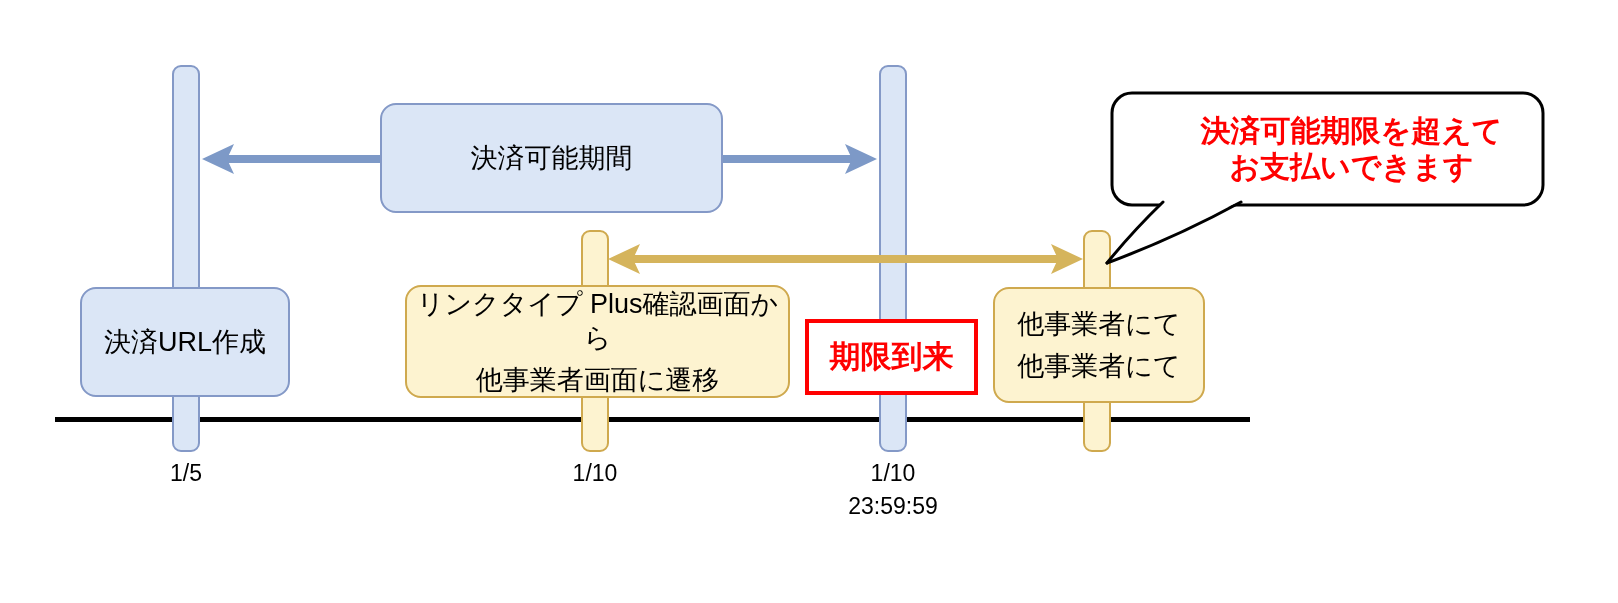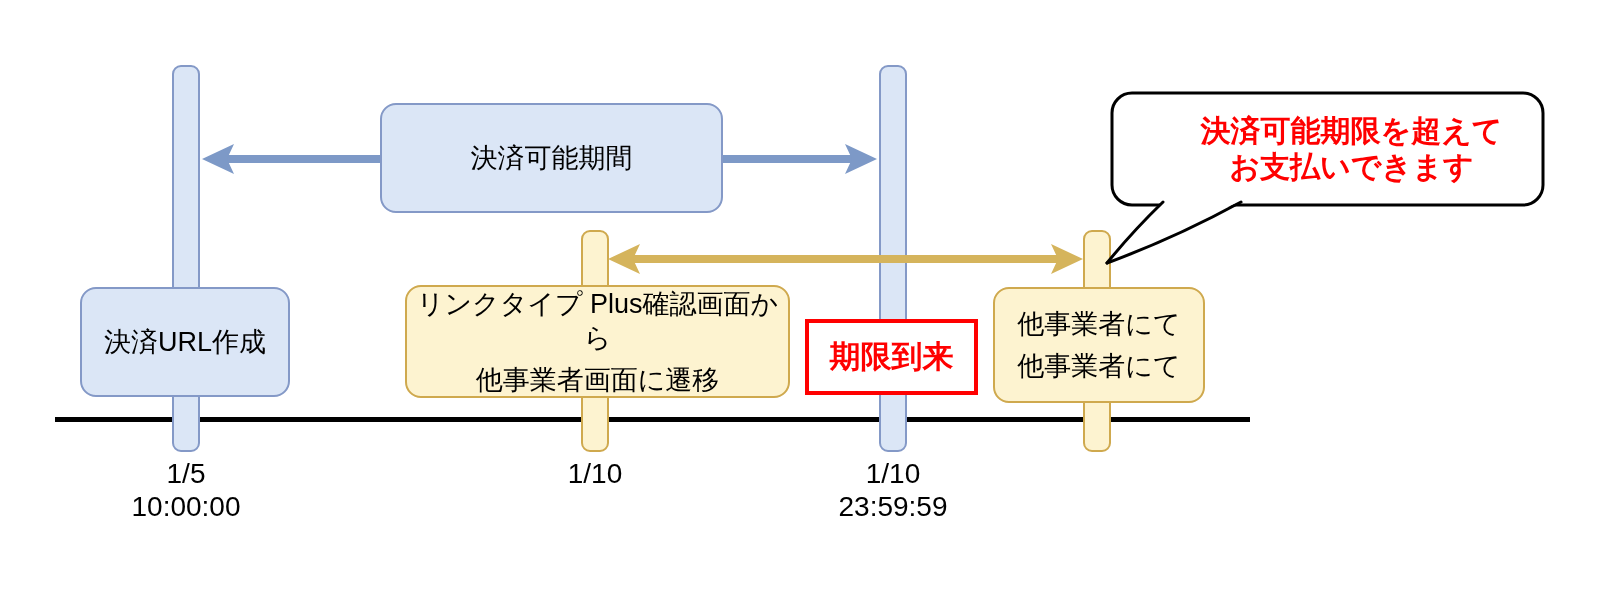--- a/index.html
+++ b/index.html
@@ -31,21 +31,21 @@
   #box-transition { left:405px; top:285px; width:385px; height:113px; }
   #box-complete   { left:993px; top:287px; width:212px; height:116px; }
   
   #box-deadline {
     left:805px; top:319px; width:173px; height:76px; box-sizing:border-box;
     background:#ffffff; border:4px solid #ff0000;
     display:flex; align-items:center; justify-content:center;
     font-size:31px; font-weight:bold; color:#ff0000;
   }
   
-  .axis-label { top:457px; width:240px; text-align:center; font-size:28px; line-height:33px; }
+  .axis-label { top:457px; width:240px; text-align:center; font-size:23px; line-height:33px; }
   #label-1 { left:66px; }
   #label-2 { left:475px; }
   #label-3 { left:773px; }
   #label-4 { left:977px; }
   .axis-label span { display:block; }
   
   #callout-text {
     left:1112px; top:93px; width:431px; height:112px;
     display:flex; flex-direction:column; align-items:center; justify-content:center;
     text-align:center; font-size:30px; line-height:36px; font-weight:bold; color:#ff0000;padding-left:24px;
@@ -105,21 +105,20 @@
     <path d="M103,122 Q72,152 47,183" fill="none" stroke="#000000" stroke-width="3" stroke-linecap="round"></path>
     <path d="M47,183 Q115,158 181,122" fill="none" stroke="#000000" stroke-width="3" stroke-linecap="round"></path>
   </svg>
   <div id="callout-text" class="abs">
     <span>決済可能期限を超えて</span>
     <span>お支払いできます</span>
   </div>
 
   <div id="label-1" class="abs axis-label">
     <span>1/5</span>
-    <span>10:00:00</span>
   </div>
   <div id="label-2" class="abs axis-label">
     <span>1/10</span>
   </div>
   <div id="label-3" class="abs axis-label">
     <span>1/10</span>
     <span>23:59:59</span>
   </div>
 
 </div>

